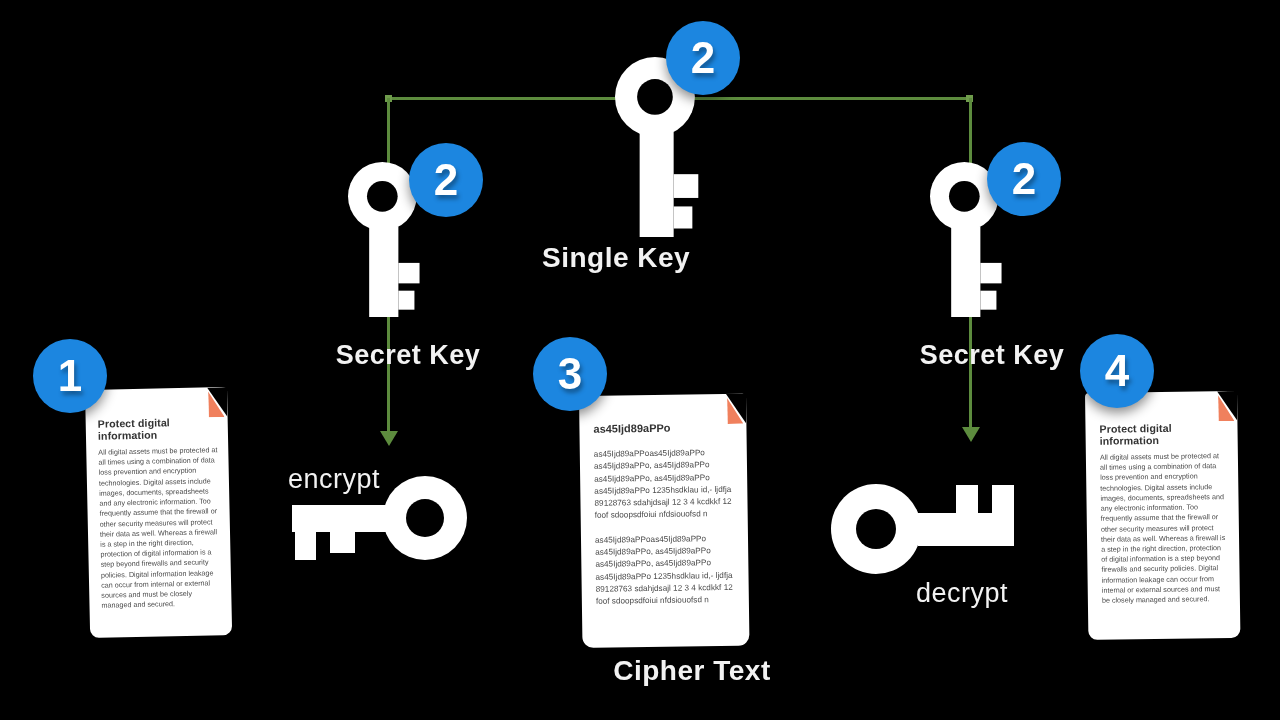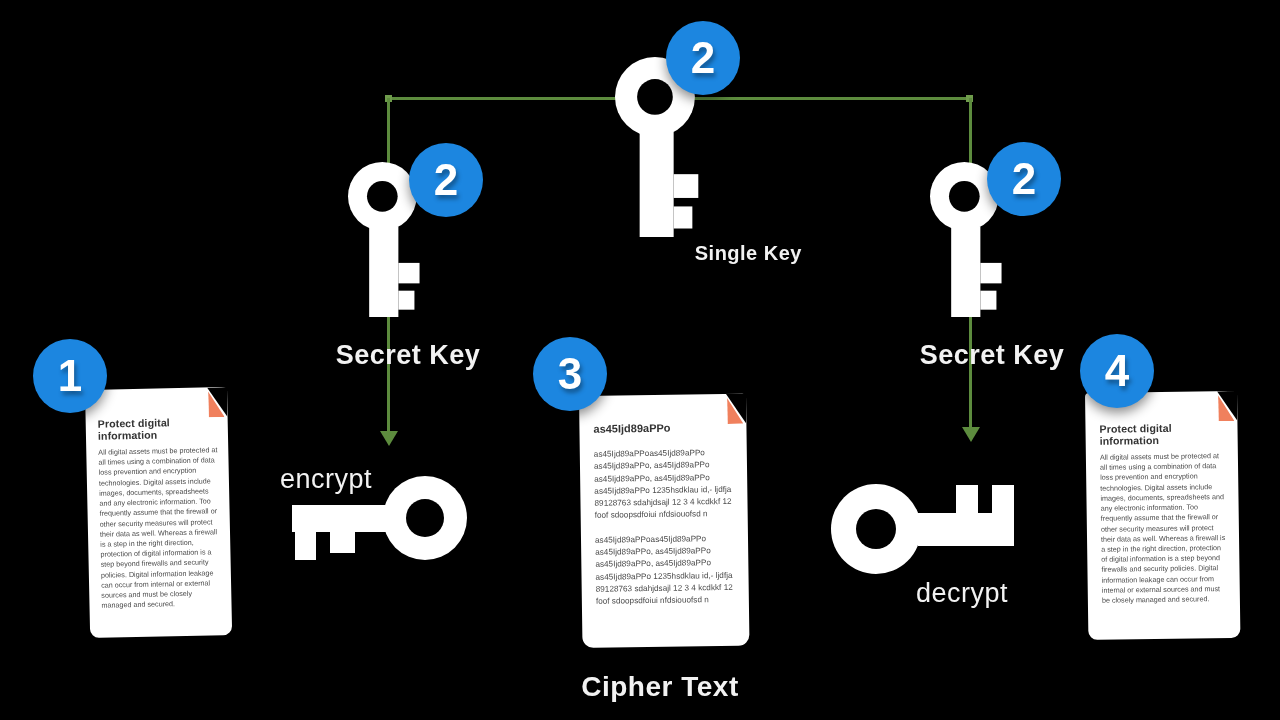--- a/index.html
+++ b/index.html
@@ -39,26 +39,26 @@
     text-shadow:2px 4px 4px rgba(0,0,0,.35);z-index:6;}
   .badge.b1{left:33px;top:339px;}
   .badge.b2l{left:409px;top:143px;}
   .badge.b2t{left:666px;top:21px;}
   .badge.b2r{left:987px;top:142px;}
   .badge.b3{left:533px;top:337px;}
   .badge.b4{left:1080px;top:334px;}
   
   .biglabel{position:absolute;color:var(--label-color);font-weight:600;
     letter-spacing:.5px;z-index:5;}
-  .lab-single{left:542px;top:242px;width:260px;text-align:right;font-size:20px;}
+  .lab-single{left:542px;top:242px;width:260px;text-align:left;font-size:28px;}
   .lab-secret-l{left:298px;top:340px;width:220px;text-align:center;font-size:27px;}
   .lab-secret-r{left:882px;top:340px;width:220px;text-align:center;font-size:27px;}
-  .lab-encrypt{left:280px;top:464px;font-size:27px;font-weight:500;}
+  .lab-encrypt{left:288px;top:464px;font-size:27px;font-weight:500;}
   .lab-decrypt{left:916px;top:545px;font-size:27px;font-weight:500;margin-top:33px;}
-  .lab-cipher{left:530px;top:655px;width:260px;text-align:center;font-size:28px;margin-top:16px;}
+  .lab-cipher{left:562px;top:655px;width:260px;text-align:center;font-size:28px;}
   
   .doc{position:absolute;background:var(--doc-bg);z-index:4;
     border-radius:4px 4px 9px 9px;transform-origin:top left;box-sizing:border-box;}
   .doc .cut{position:absolute;top:0;right:0;width:20px;height:30px;
     background:var(--background);
     clip-path:polygon(0 0,100% 100%,100% 0);}
   .doc .fold{position:absolute;top:4px;right:3px;width:16px;height:26px;
     background:var(--fold-coral);
     clip-path:polygon(0 0,100% 100%,0 100%);}
   .doc-plain-left{left:85px;top:390px;width:142px;height:248px;

